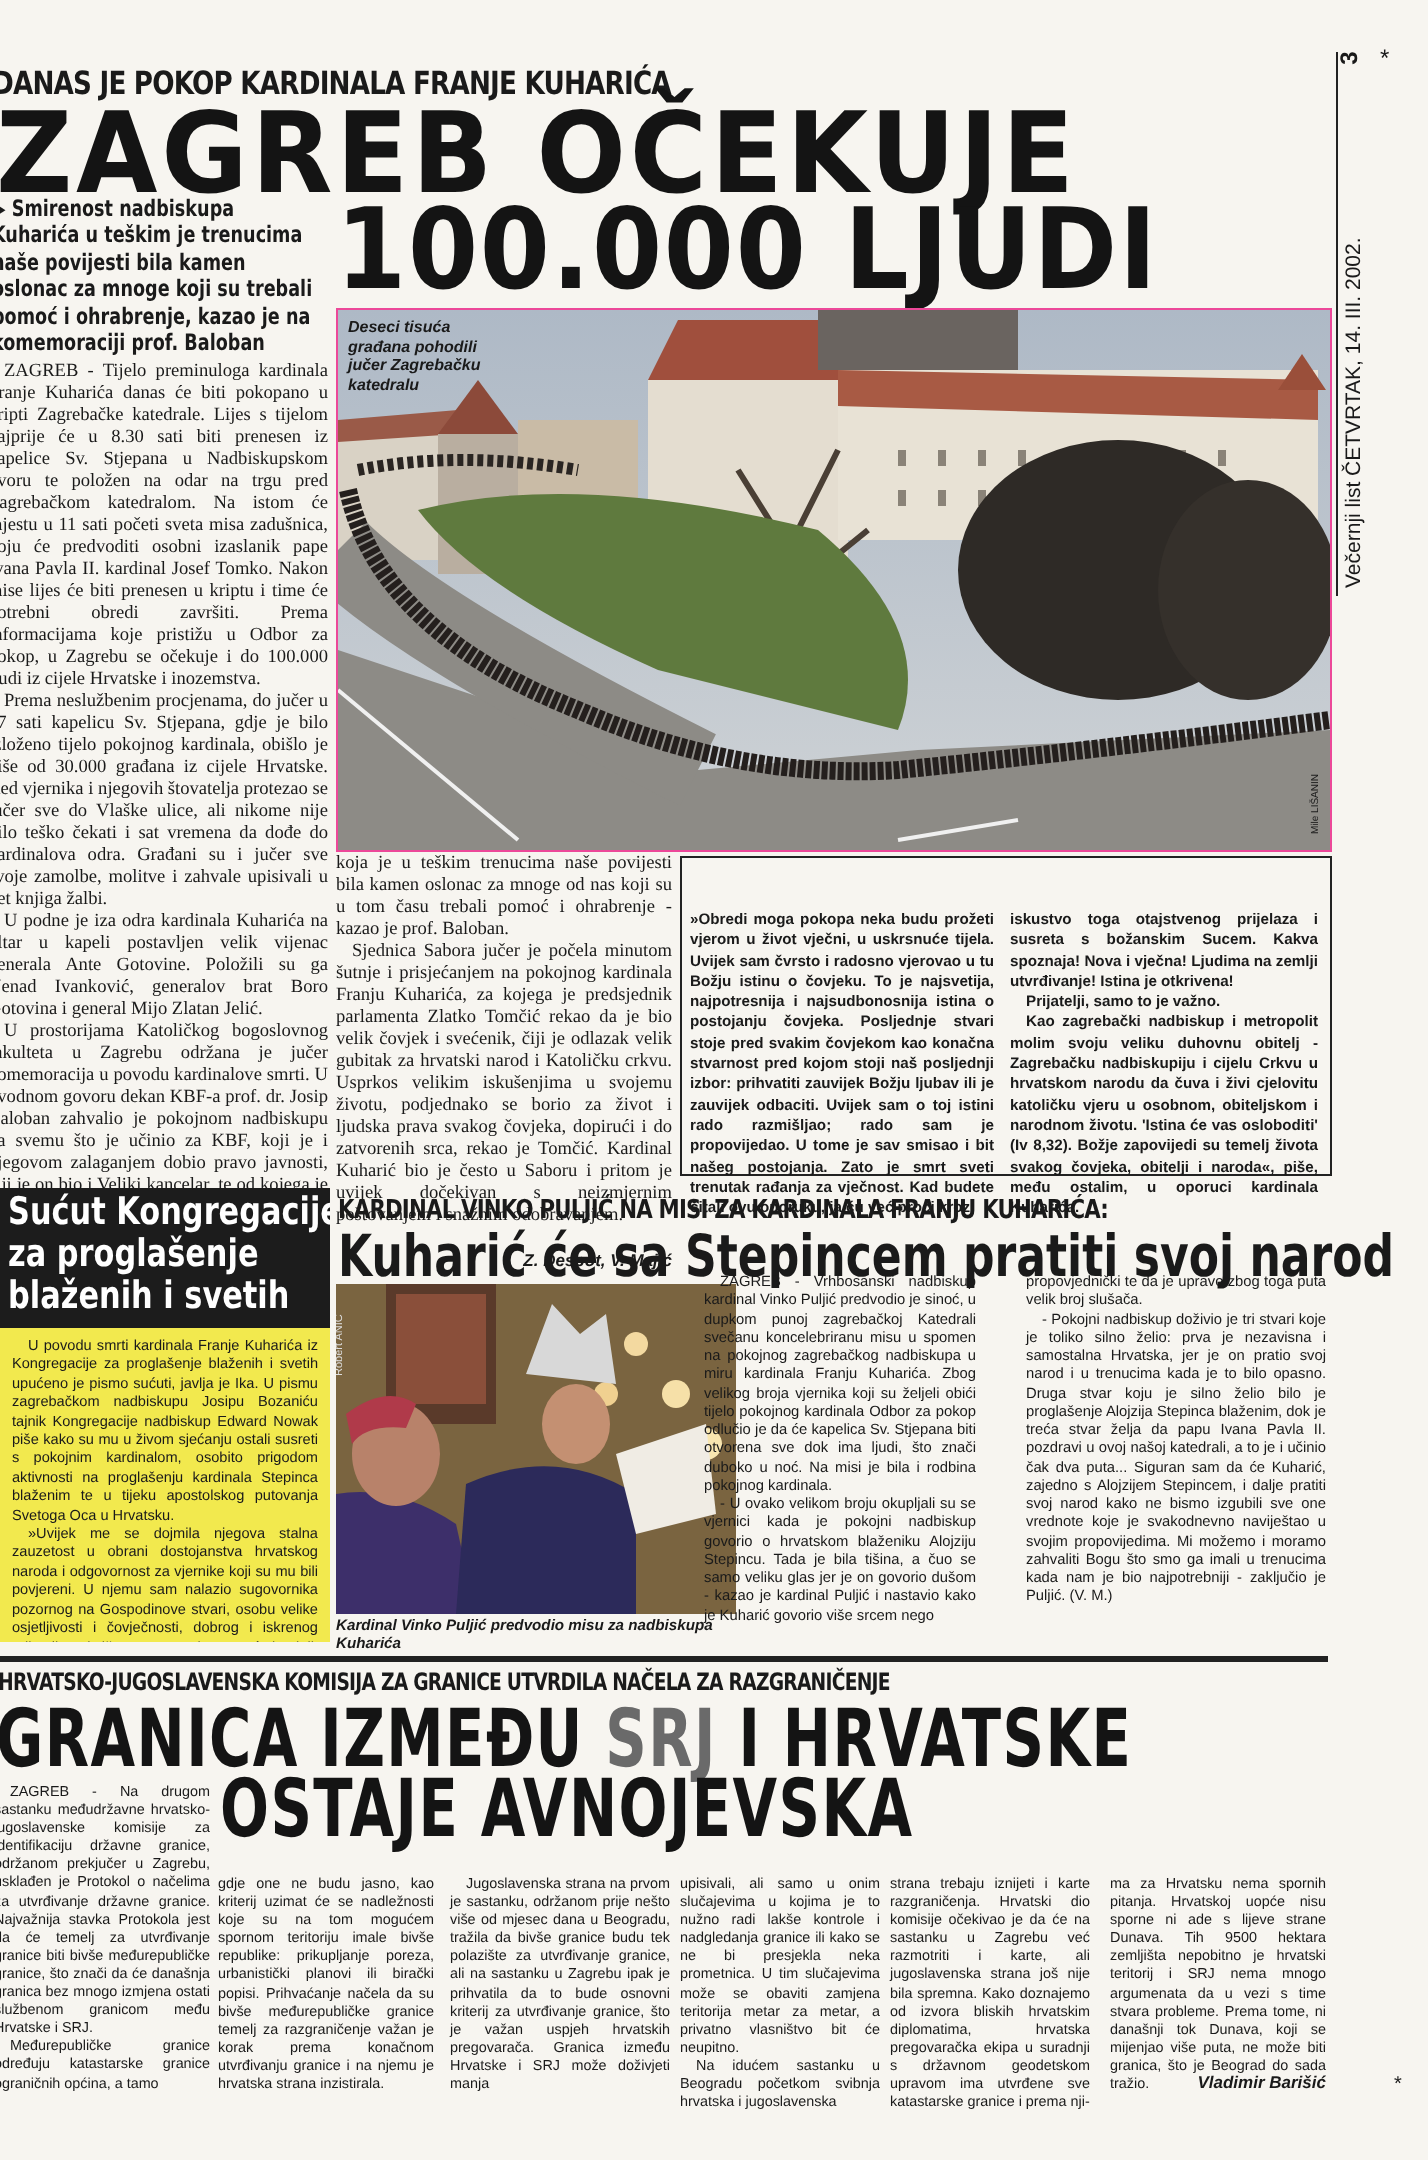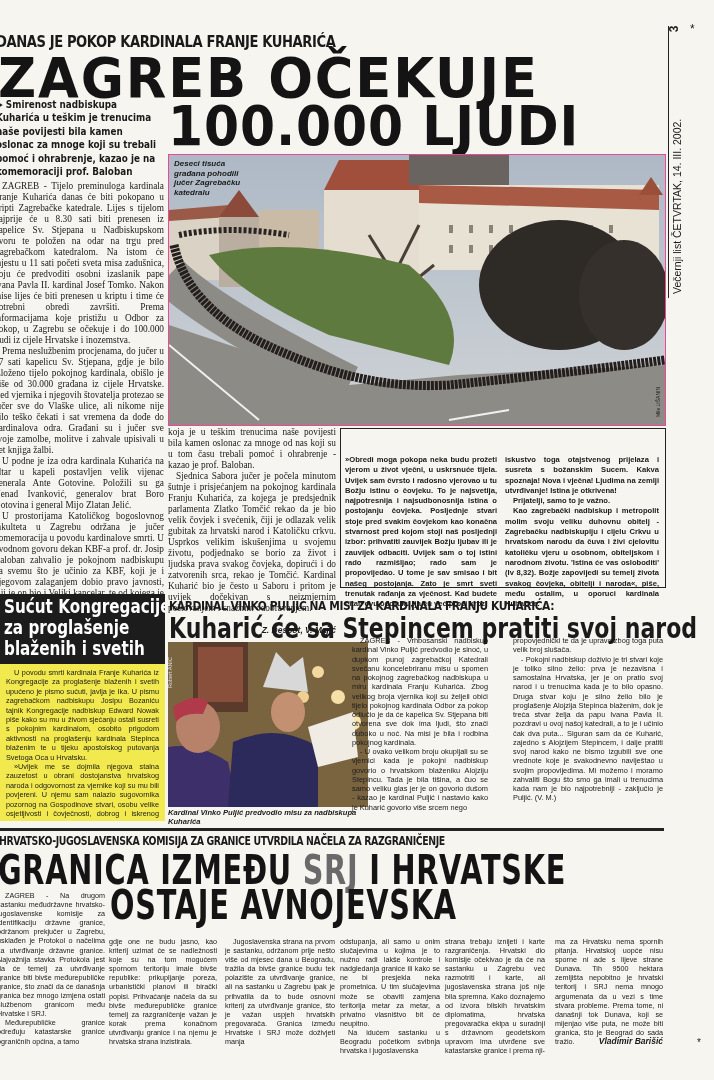--- a/index.html
+++ b/index.html
@@ -176,21 +176,21 @@
 </div>
 <div class="abs huge" style="left:110px; top:885px; font-size:40px; transform:scaleX(0.72); letter-spacing:1px;">OSTAJE AVNOJEVSKA</div>
 
 <div class="abs body-sans" style="left:-3px; top:891px; width:108px; font-size:7.2px; line-height:9.1px;">
   <p>ZAGREB - Na drugom sastanku međudržavne hrvatsko-jugoslavenske komisije za identifikaciju državne granice, održanom prekjučer u Zagrebu, usklađen je Protokol o načelima za utvrđivanje državne granice. Najvažnija stavka Protokola jest da će temelj za utvrđivanje granice biti bivše međurepubličke granice, što znači da će današnja granica bez mnogo izmjena ostati službenom granicom među Hrvatske i SRJ.</p>
   <p>Međurepubličke granice određuju katastarske granice ograničnih općina, a tamo</p>
 </div>
 <div class="abs body-sans" style="left:109px; top:937px; width:108px; font-size:7.2px; line-height:9.1px;">gdje one ne budu jasno, kao kriterij uzimat će se nadležnosti koje su na tom mogućem spornom teritoriju imale bivše republike: prikupljanje poreza, urbanistički planovi ili birački popisi. Prihvaćanje načela da su bivše međurepubličke granice temelj za razgraničenje važan je korak prema konačnom utvrđivanju granice i na njemu je hrvatska strana inzistirala.</div>
 <div class="abs body-sans" style="left:225px; top:937px; width:110px; font-size:7.2px; line-height:9.1px; text-indent:8px;">Jugoslavenska strana na prvom je sastanku, održanom prije nešto više od mjesec dana u Beogradu, tražila da bivše granice budu tek polazište za utvrđivanje granice, ali na sastanku u Zagrebu ipak je prihvatila da to bude osnovni kriterij za utvrđivanje granice, što je važan uspjeh hrvatskih pregovarača. Granica između Hrvatske i SRJ može doživjeti manja</div>
 <div class="abs body-sans" style="left:340px; top:937px; width:100px; font-size:7.2px; line-height:9.1px;">
-  <p style="text-indent:0">odstupanja, ali samo u onim slučajevima u kojima je to nužno radi lakše kontrole i nadgledanja granice ili kako se ne bi presjekla neka prometnica. U tim slučajevima može se obaviti zamjena teritorija metar za metar, a privatno vlasništvo bit će neupitno.</p>
+  <p style="text-indent:0">upisivali, ali samo u onim slučajevima u kojima je to nužno radi lakše kontrole i nadgledanja granice ili kako se ne bi presjekla neka prometnica. U tim slučajevima može se obaviti zamjena teritorija metar za metar, a privatno vlasništvo bit će neupitno.</p>
   <p>Na idućem sastanku u Beogradu početkom svibnja hrvatska i jugoslavenska</p>
 </div>
 <div class="abs body-sans" style="left:445px; top:937px; width:100px; font-size:7.2px; line-height:9.1px;">strana trebaju iznijeti i karte razgraničenja. Hrvatski dio komisije očekivao je da će na sastanku u Zagrebu već razmotriti i karte, ali jugoslavenska strana još nije bila spremna. Kako doznajemo od izvora bliskih hrvatskim diplomatima, hrvatska pregovaračka ekipa u suradnji s državnom geodetskom upravom ima utvrđene sve katastarske granice i prema nji-</div>
 <div class="abs body-sans" style="left:555px; top:937px; width:108px; font-size:7.2px; line-height:9.1px;">
   <span>ma za Hrvatsku nema spornih pitanja. Hrvatskoj uopće nisu sporne ni ade s lijeve strane Dunava. Tih 9500 hektara zemljišta nepobitno je hrvatski teritorij i SRJ nema mnogo argumenata da u vezi s time stvara probleme. Prema tome, ni današnji tok Dunava, koji se mijenjao više puta, ne može biti granica, što je Beograd do sada tražio.</span>
   <div class="byline" style="font-size:8.5px; margin-top:-9px;">Vladimir Barišić</div>
 </div>
 
 <div class="abs" style="left:697px; top:1037px; font-family:'Liberation Sans',sans-serif; font-size:10px;">*</div>
 

